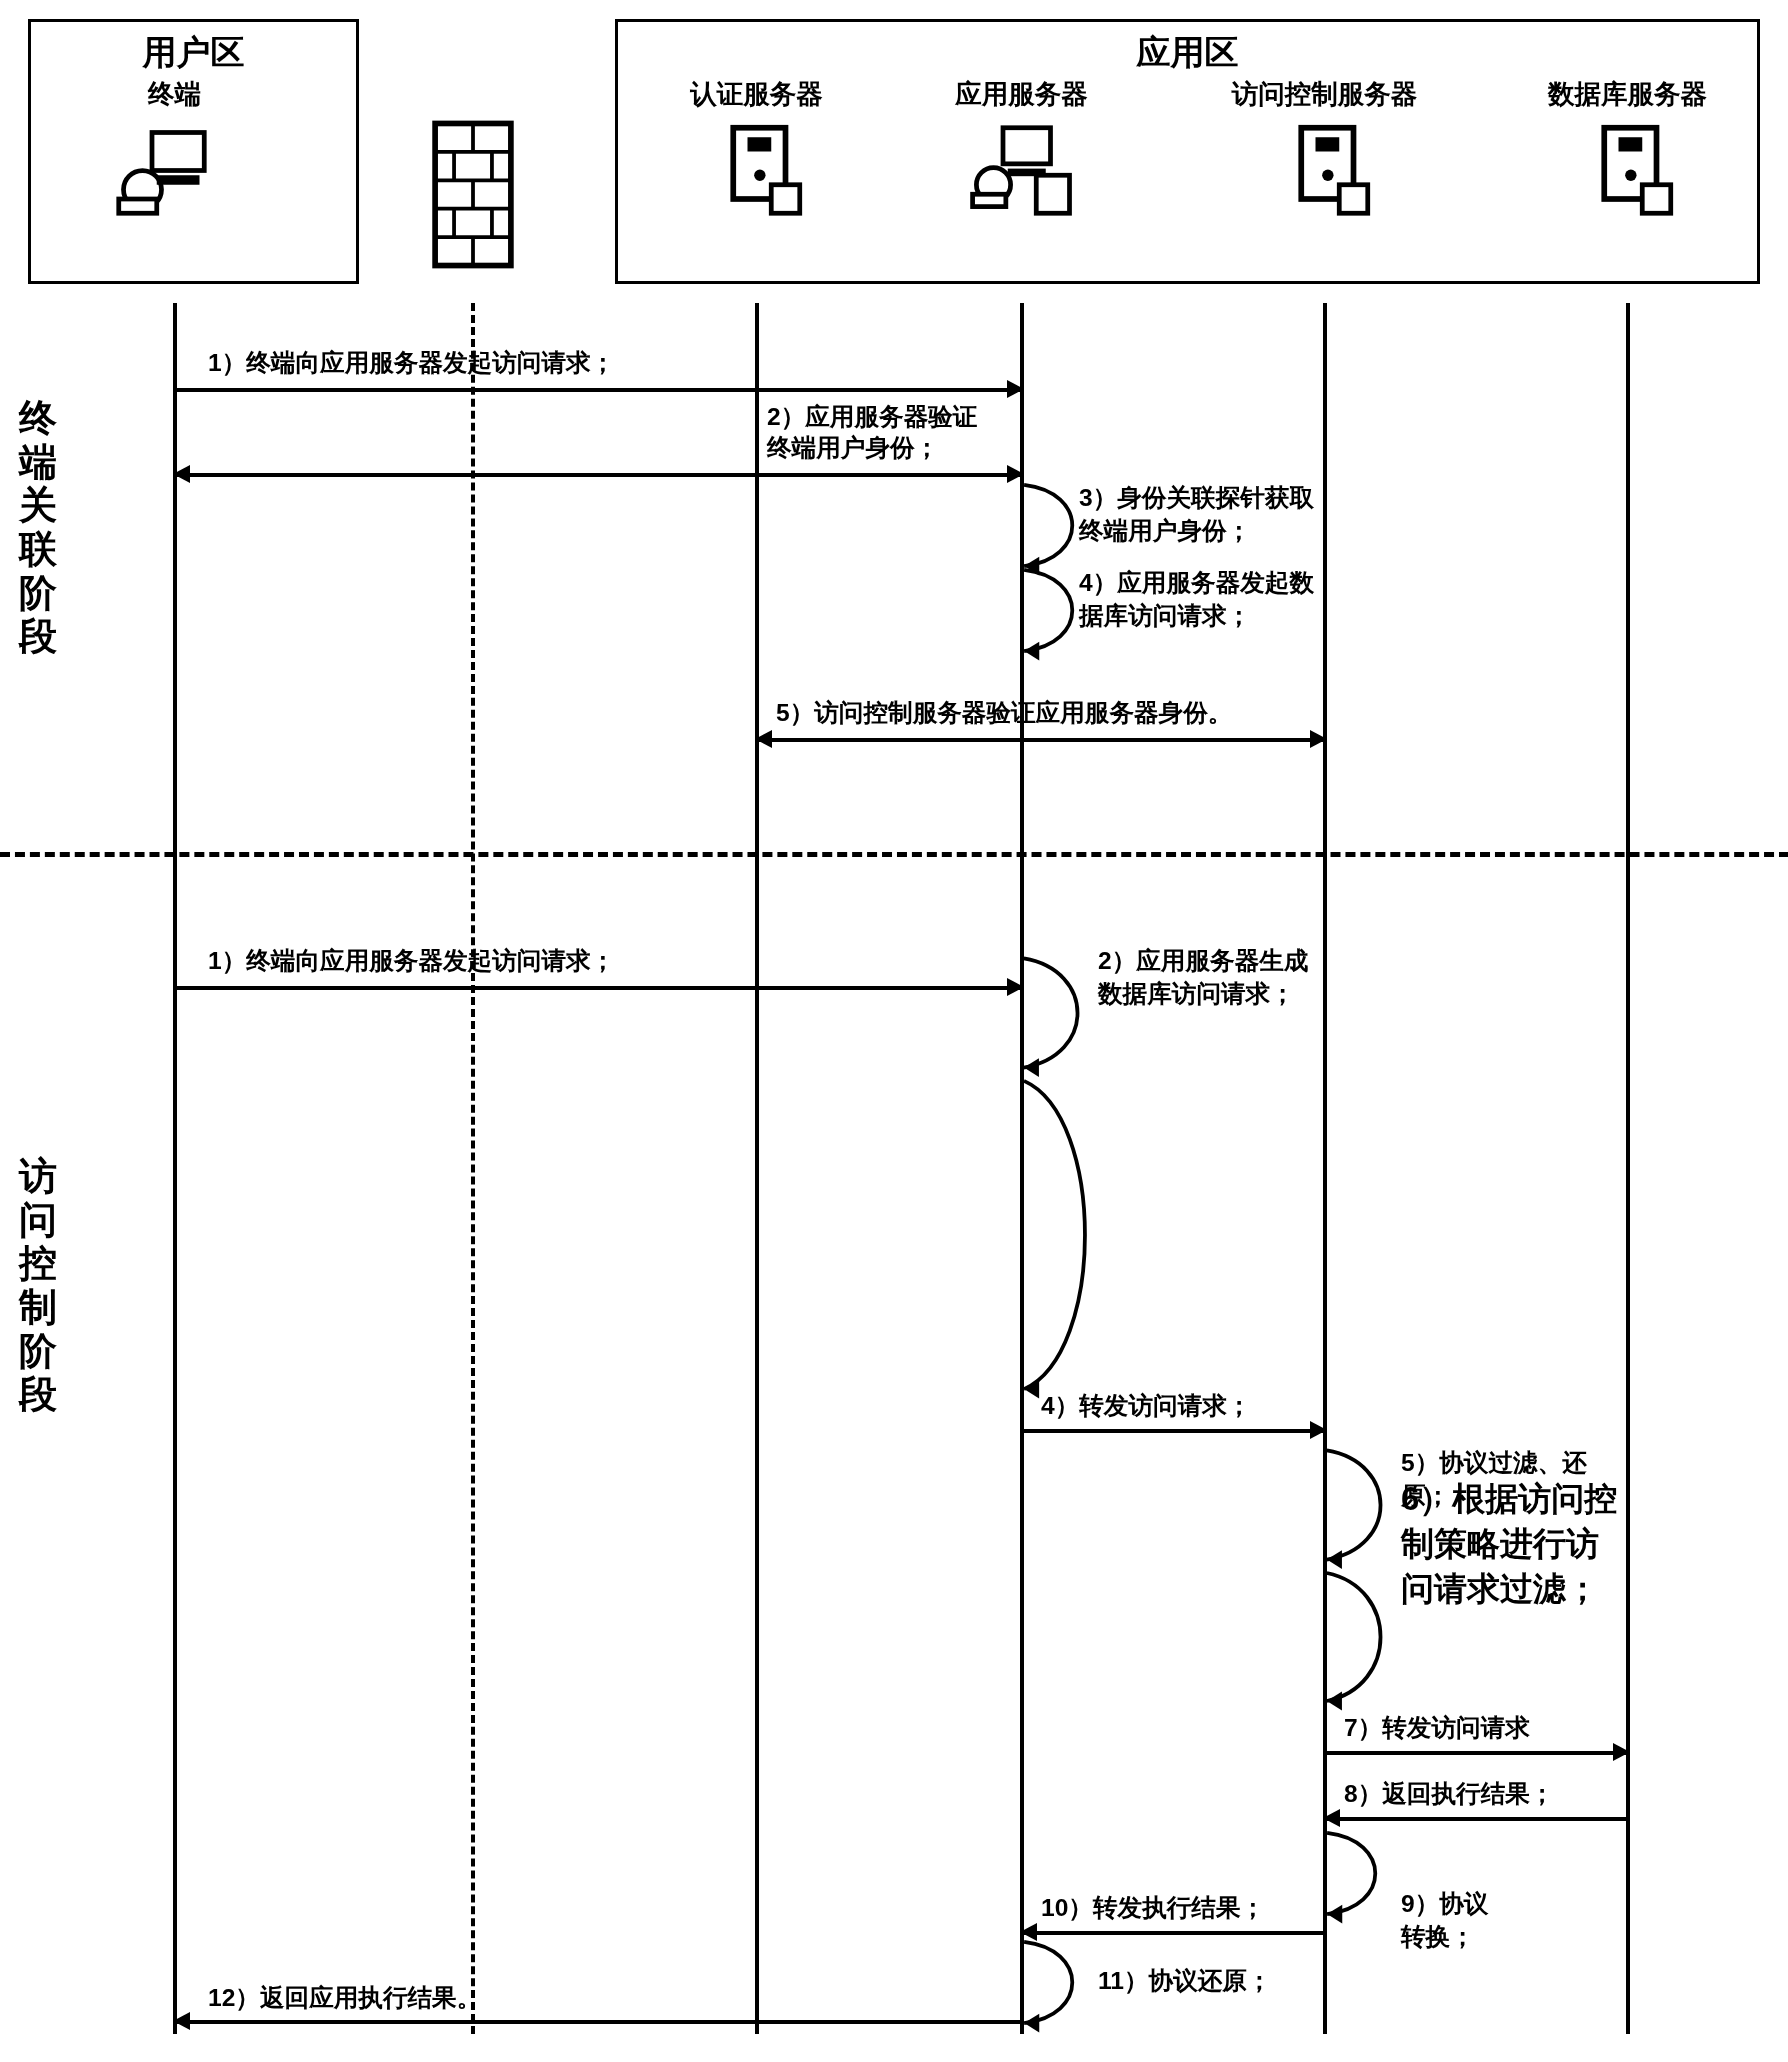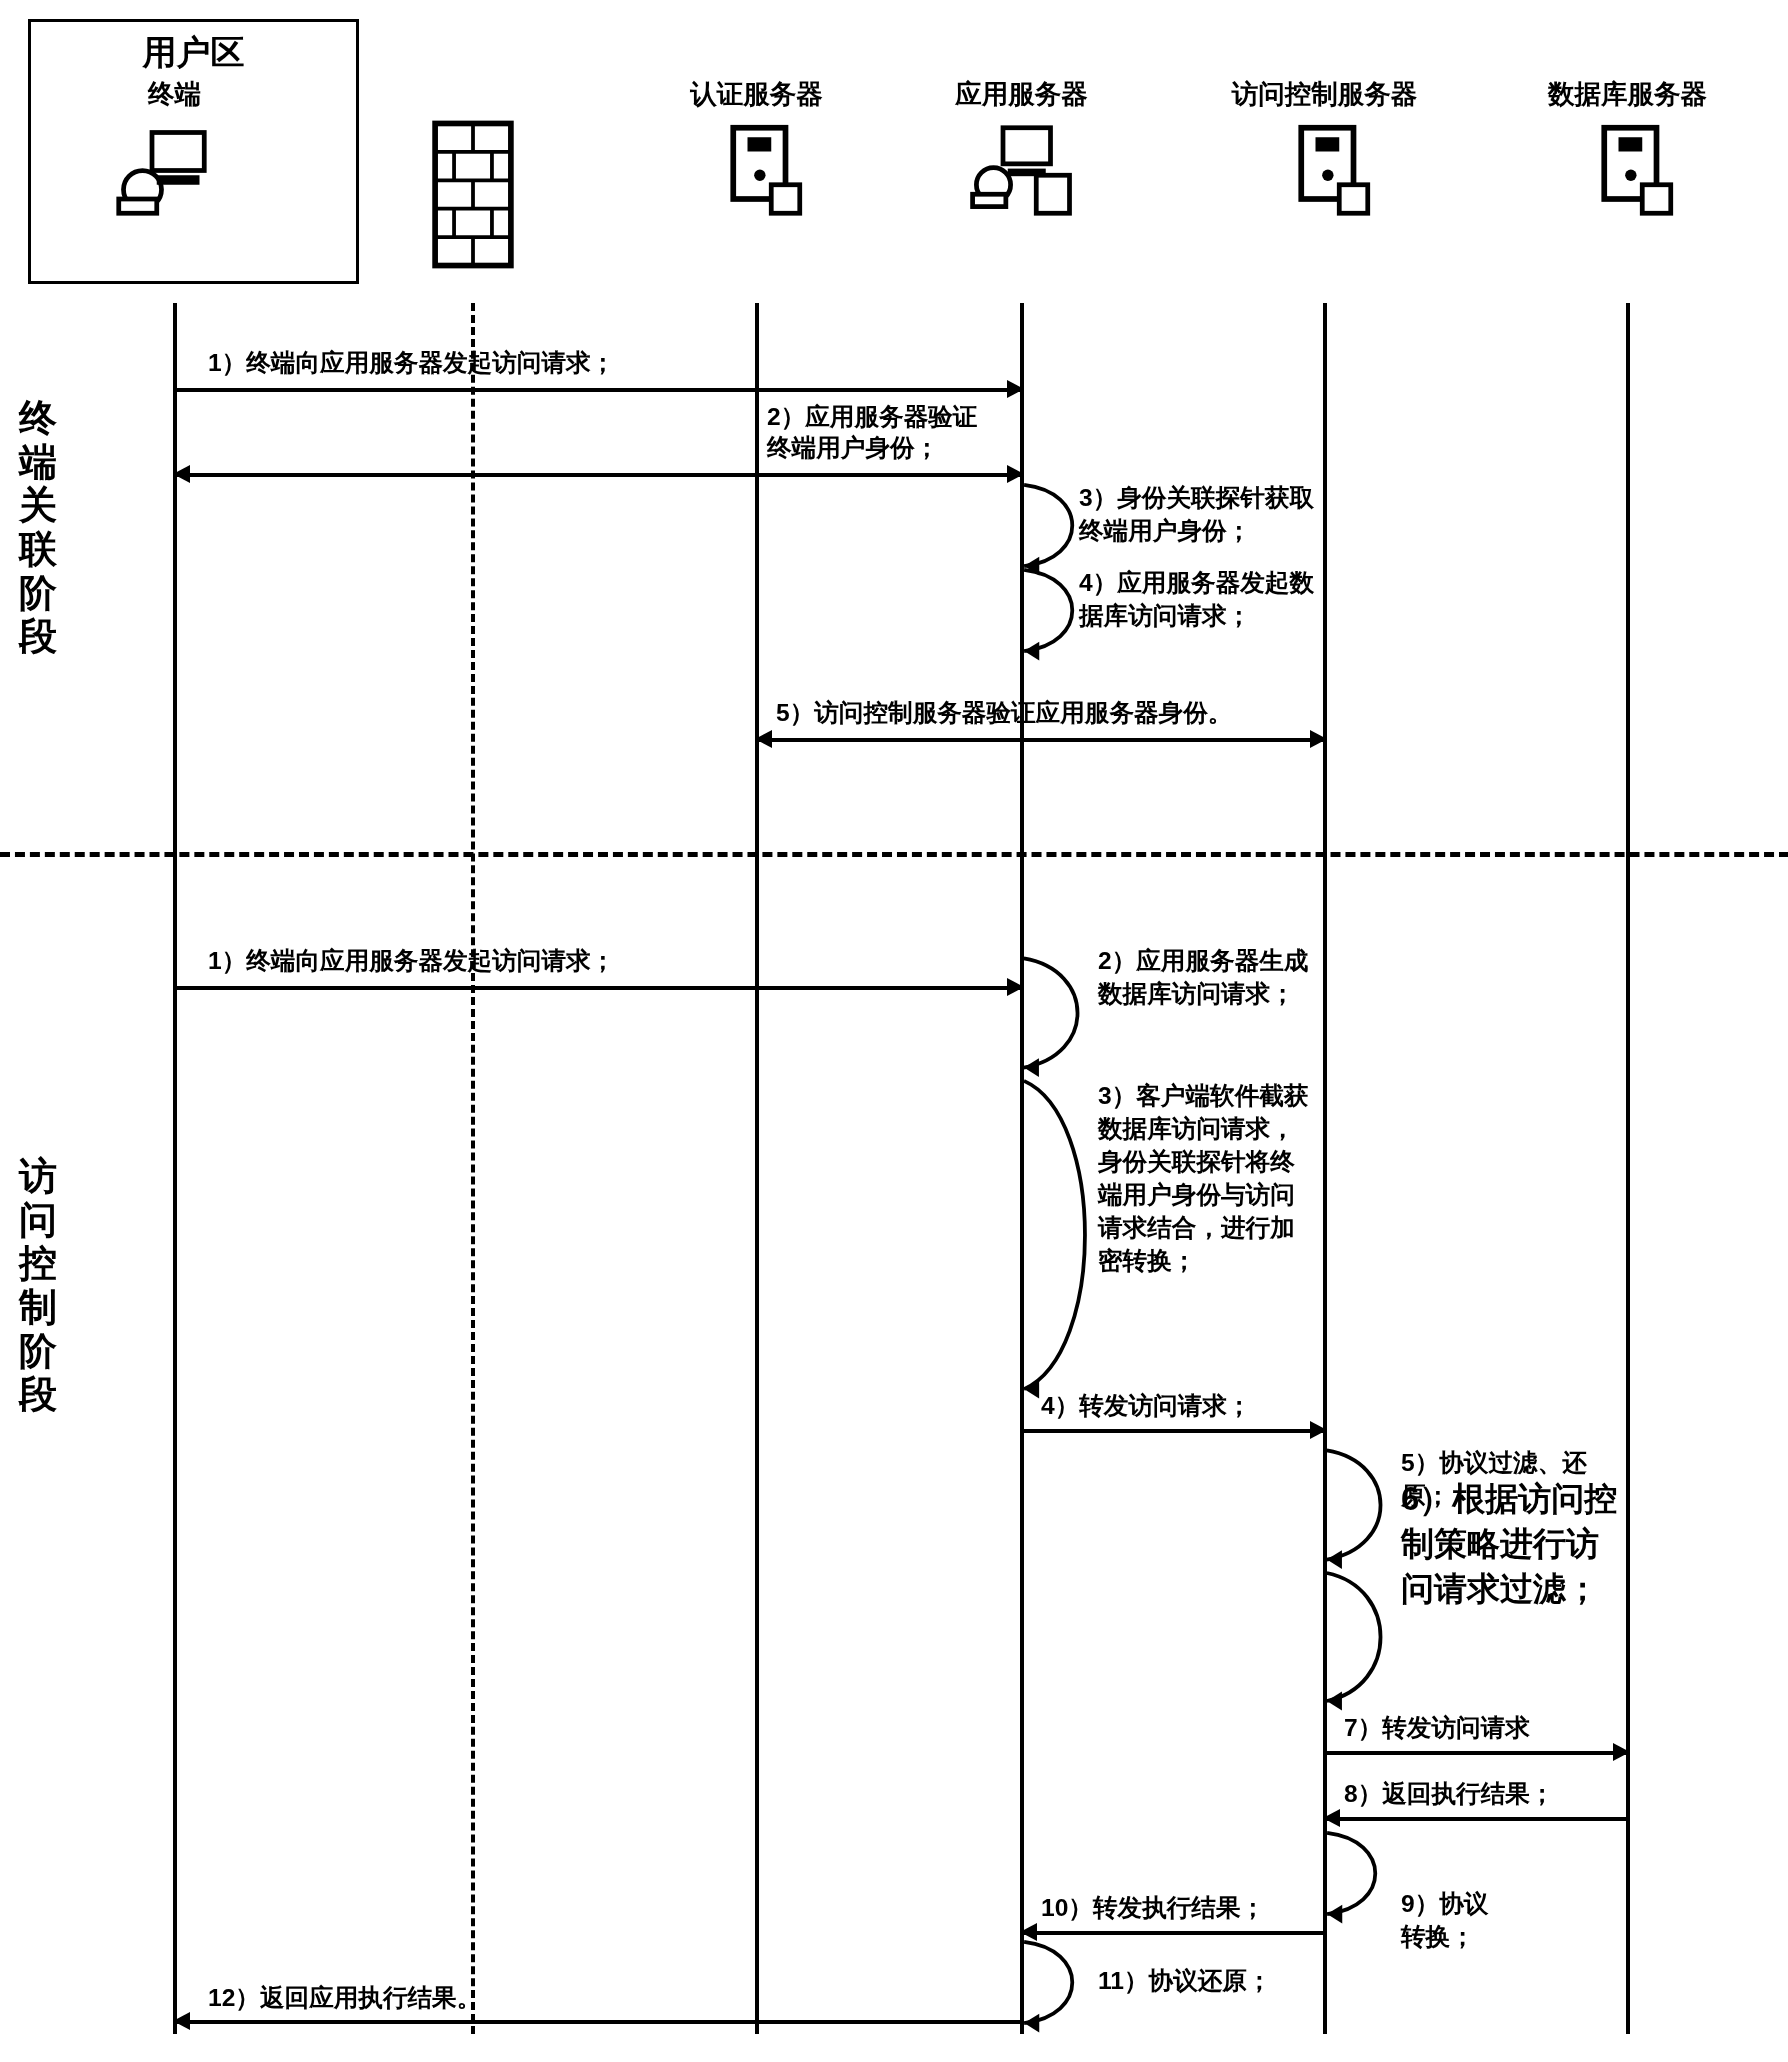--- a/index.html
+++ b/index.html
@@ -44,20 +44,23 @@
 </style>
 </head>
 <body>
 
 <div class="diagram">
 
   <div class="zone-box" style="left:28px; top:19px; width:331px; height:265px;">
     <div class="zone-title">用户区</div>
   </div>
 
+  <div class="zone-box" style="left:615px; top:19px; width:1145px; height:265px;">
+    <div class="zone-title">应用区</div>
+  </div>
 
   <div class="actor-label" style="left:80px; top:76px;">终端</div>
   <div class="actor-label" style="left:379px; top:84px;margin-top:36px;">防火墙</div>
   <div class="actor-label" style="left:662px; top:76px;">认证服务器</div>
   <div class="actor-label" style="left:927px; top:76px;">应用服务器</div>
   <div class="actor-label" style="left:1230px; top:76px;">访问控制服务器</div>
   <div class="actor-label" style="left:1533px; top:76px;">数据库服务器</div>
 
   <div class="actor-icon" style="left:114px; top:123px;">
     <svg viewBox="0 0 120 100">
@@ -174,21 +177,20 @@
       </svg>
   </div>
   <div class="label multi" style="position:absolute; left:1098px; top:944px; font-weight:bold; font-size:24.6px; width:218px;">2）应用服务器生成数据库访问请求；</div>
 
   <div class="selfloop" style="left:1022px; top:1079px; width:90px; height:312px;">
     <svg viewBox="0 0 95 330">
         <path d="M 2 2 C 88 40, 88 290, 2 328" fill="none" stroke="#000" stroke-width="4"></path>
         <polygon points="2,328 18,318 18,338" fill="#000"></polygon>
       </svg>
   </div>
-  <div class="label multi" style="position:absolute; left:1098px; top:1079px; font-weight:bold; font-size:24.6px; width:218px;">3）客户端软件截获数据库访问请求，身份关联探针将终端用户身份与访问请求结合，进行加密转换；</div>
 
   <div class="msg">
     <div class="label" style="left:1041px; top:1391px;">4）转发访问请求；</div>
     <div class="mline arrowR" style="left:1022px; top:1429px; width:303px;"></div>
   </div>
 
   <div class="selfloop" style="left:1325px; top:1448px; width:80px; height:114px;">
     <svg viewBox="0 0 85 120">
         <path d="M 2 2 C 78 15, 78 105, 2 118" fill="none" stroke="#000" stroke-width="4"></path>
         <polygon points="2,118 18,108 18,128" fill="#000"></polygon>

